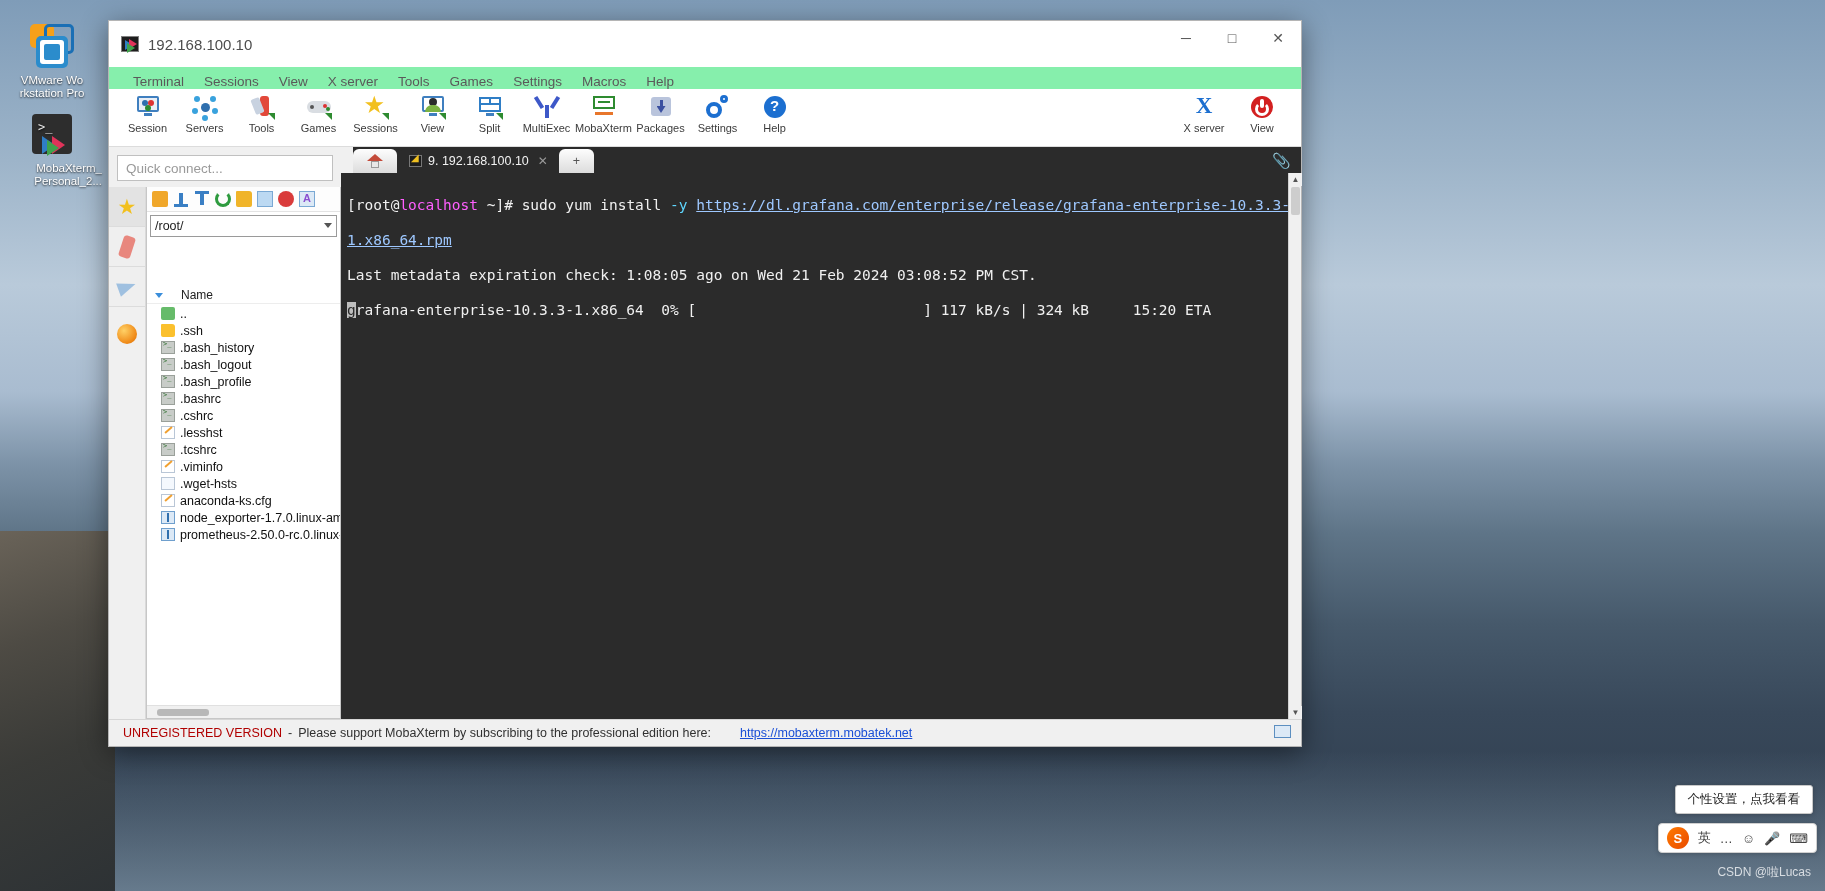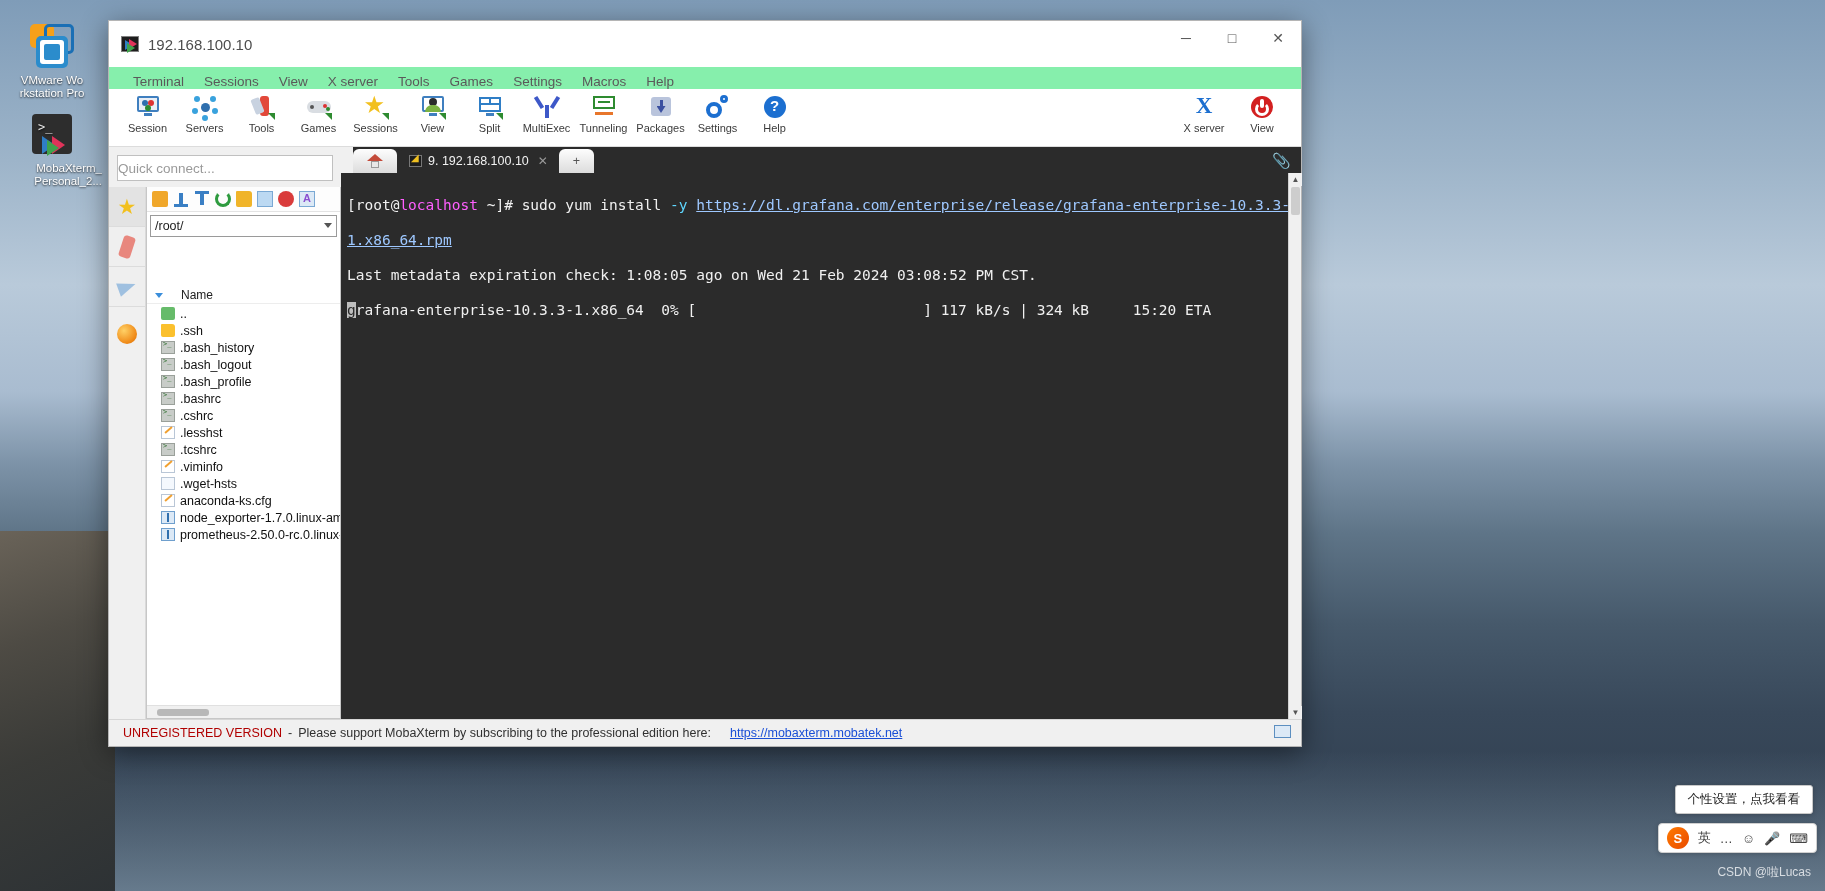--- a/index.html
+++ b/index.html
@@ -90,21 +90,21 @@
   .star { color:#f2c01e; font-size:24px; line-height:24px; position:absolute; left:1px; top:-1px;}
   .green-tri { position:absolute; right:0; bottom:0; width:0;height:0;border-left:7px solid transparent;border-top:7px solid #2e8b30;}
 
   
   #body { flex:1; display:flex; min-height:0; background:#f0f0f0; }
 
   
   #left { width:232px; display:flex; flex-direction:column; background:#f0f0f0; }
   #quick {
     margin:8px 8px 6px; height:26px; background:#fff; border:1px solid #c0c0c0;
-    display:flex; align-items:center; padding-left:0; font-size:13.5px; color:#9a9a9a;
+    display:flex; align-items:center; padding-left:8px; font-size:13.5px; color:#9a9a9a;
   }
   #left-main { flex:1; display:flex; min-height:0; }
   #vtabs { width:37px; background:#f0f0f0; border-right:1px solid #dadada; }
   .vtab { height:40px; border-bottom:1px solid #dcdcdc; display:flex; align-items:center; justify-content:center; background:#efefef;}
   .vtab.sel { background:#e3e3e3; }
   .vtab.plain { border:none; background:transparent; }
   #fbrowser { flex:1; display:flex; flex-direction:column; background:#fff; border:1px solid #c7c7c7; border-top:none; min-width:0;}
   #fb-tools { height:25px; display:flex; align-items:center; gap:5px; padding:0 5px; background:#fdfdfd; border-bottom:1px solid #e3e3e3;}
   .fbt { width:16px; height:16px; position:relative; display:inline-block; }
   #fb-path { height:22px; border:1px solid #9a9a9a; margin:3px 3px 2px; display:flex; align-items:center; padding-left:4px; font-size:12.5px; color:#1a1a1a; position:relative;}
@@ -326,21 +326,21 @@
       </div>
       <div class="tb-lbl">MultiExec</div>
     </div>
 
     <div class="tb-item">
       <div class="tb-ico">
         <span style="position:absolute;left:2px;top:2px;width:22px;height:13px;background:#fff;border:2px solid #2e8b30;"></span>
         <span style="position:absolute;left:7px;top:7px;width:12px;height:2px;background:#2e8b30;"></span>
         <span style="position:absolute;left:4px;top:18px;width:18px;height:3px;background:#e8762b;"></span>
       </div>
-      <div class="tb-lbl">Tunneling</div>
+      <div class="tb-lbl">MobaXterm</div>
     </div>
 
     <div class="tb-item">
       <div class="tb-ico">
         <span style="position:absolute;left:3px;top:3px;width:20px;height:19px;background:#b9c4dc;border-radius:3px;"></span>
         <span style="position:absolute;left:12px;top:6px;width:3px;height:9px;background:#3a4fa0;"></span>
         <span style="position:absolute;left:9px;top:12px;width:9px;height:7px;background:#3a4fa0;clip-path:polygon(0 0,100% 0,50% 100%);"></span>
       </div>
       <div class="tb-lbl">Packages</div>
     </div>
@@ -522,21 +522,21 @@
           <span class="arrD" style="font-size:8px;color:#555;">▼</span>
         </div>
       </div>
     </div>
   </div>
 
   <div id="statusbar">
     <span id="unreg">UNREGISTERED VERSION</span>
     <span style="margin:0 6px;">-</span>
     <span>Please support MobaXterm by subscribing to the professional edition here:</span>
-    <span id="status-link" style="margin-left:7px;padding-left:12px;">https://mobaxterm.mobatek.net</span>
+    <span id="status-link" style="margin-left:17px;padding-left:12px;">https://mobaxterm.mobatek.net</span>
     <span id="status-mon"></span>
   </div>
 </div>
 
 <div id="tip">个性设置，点我看看</div>
 
 <div id="ime">
   <span class="sogou">S</span>
   <span class="it">英</span>
   <span class="it">…</span>

